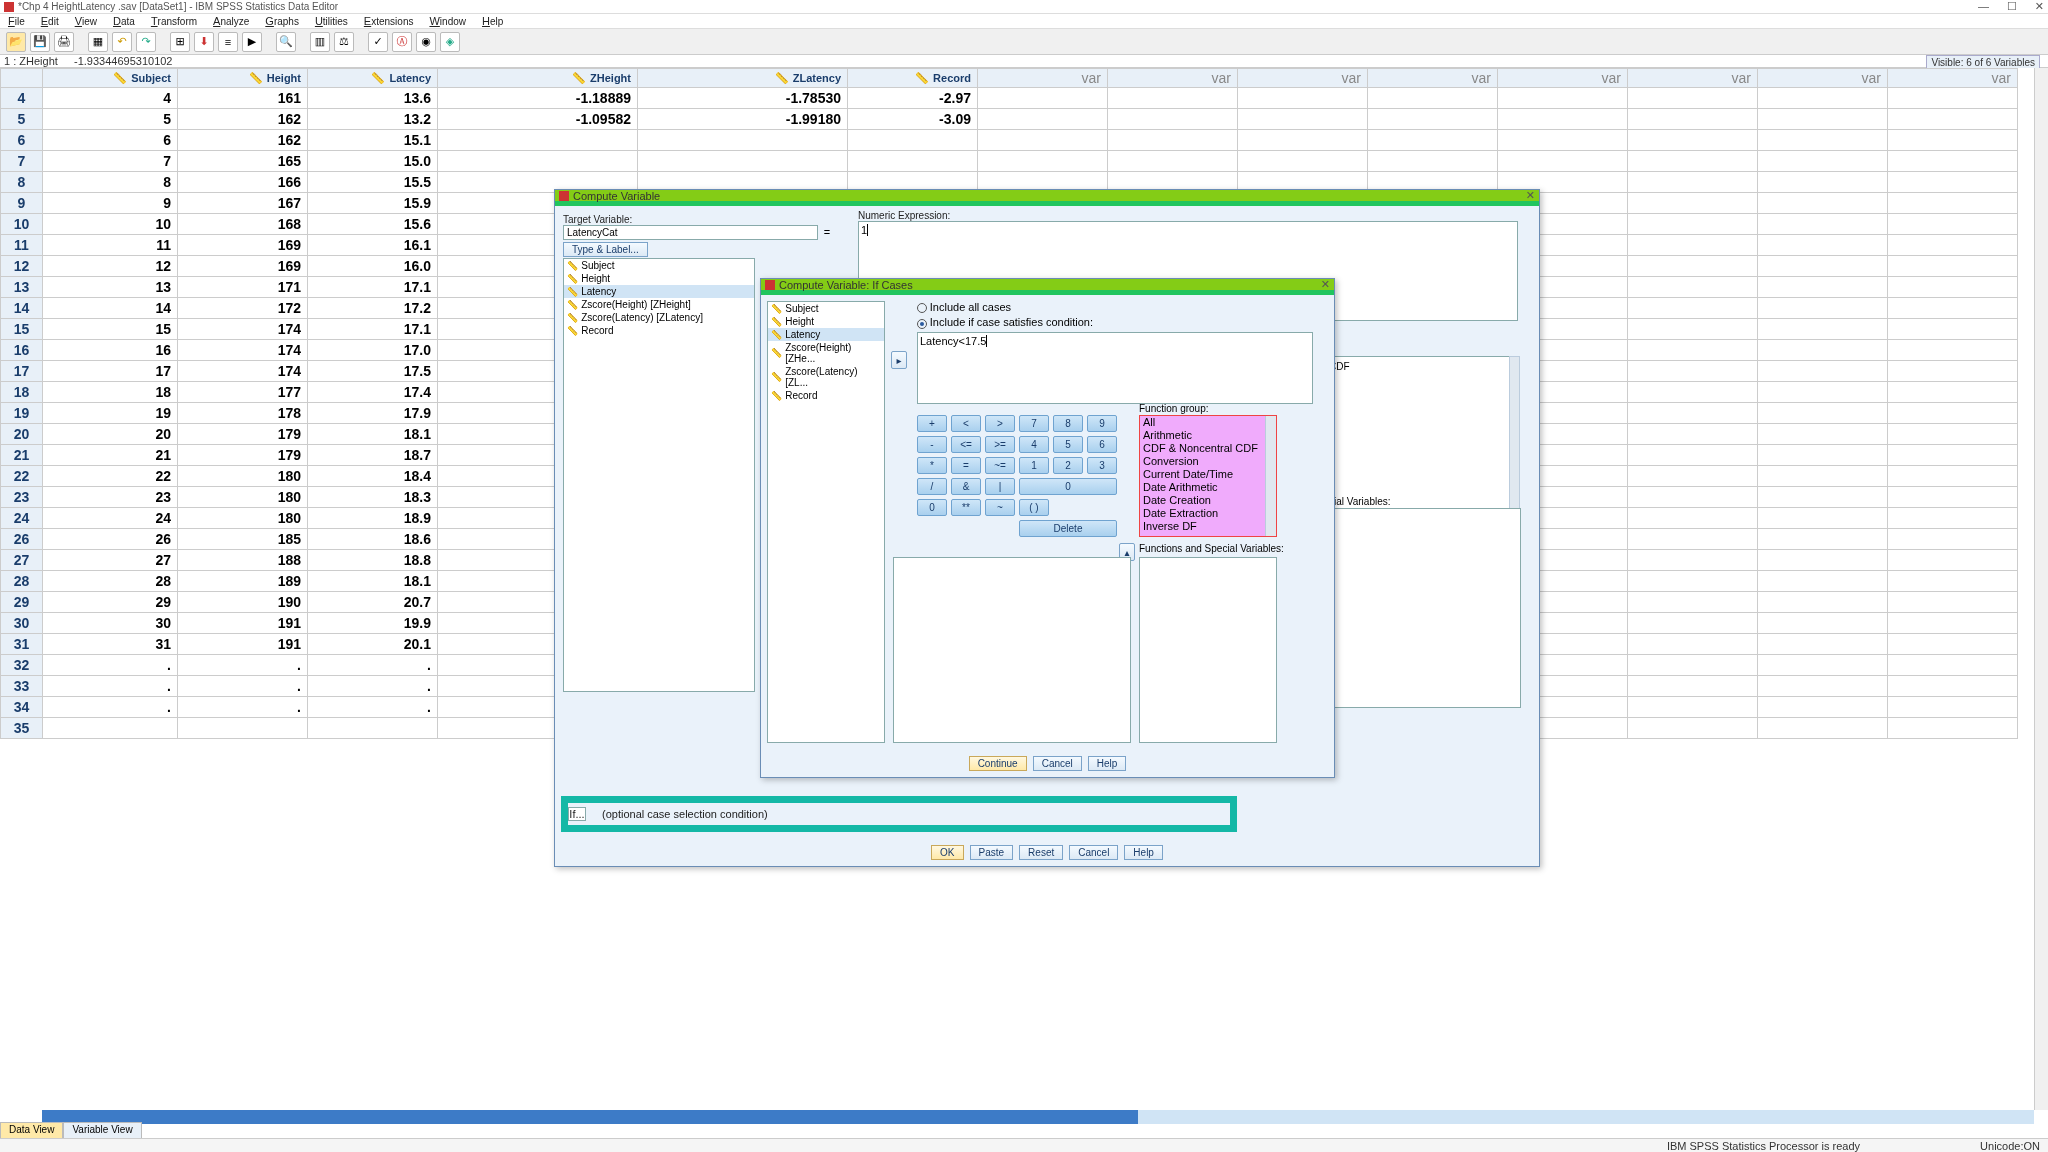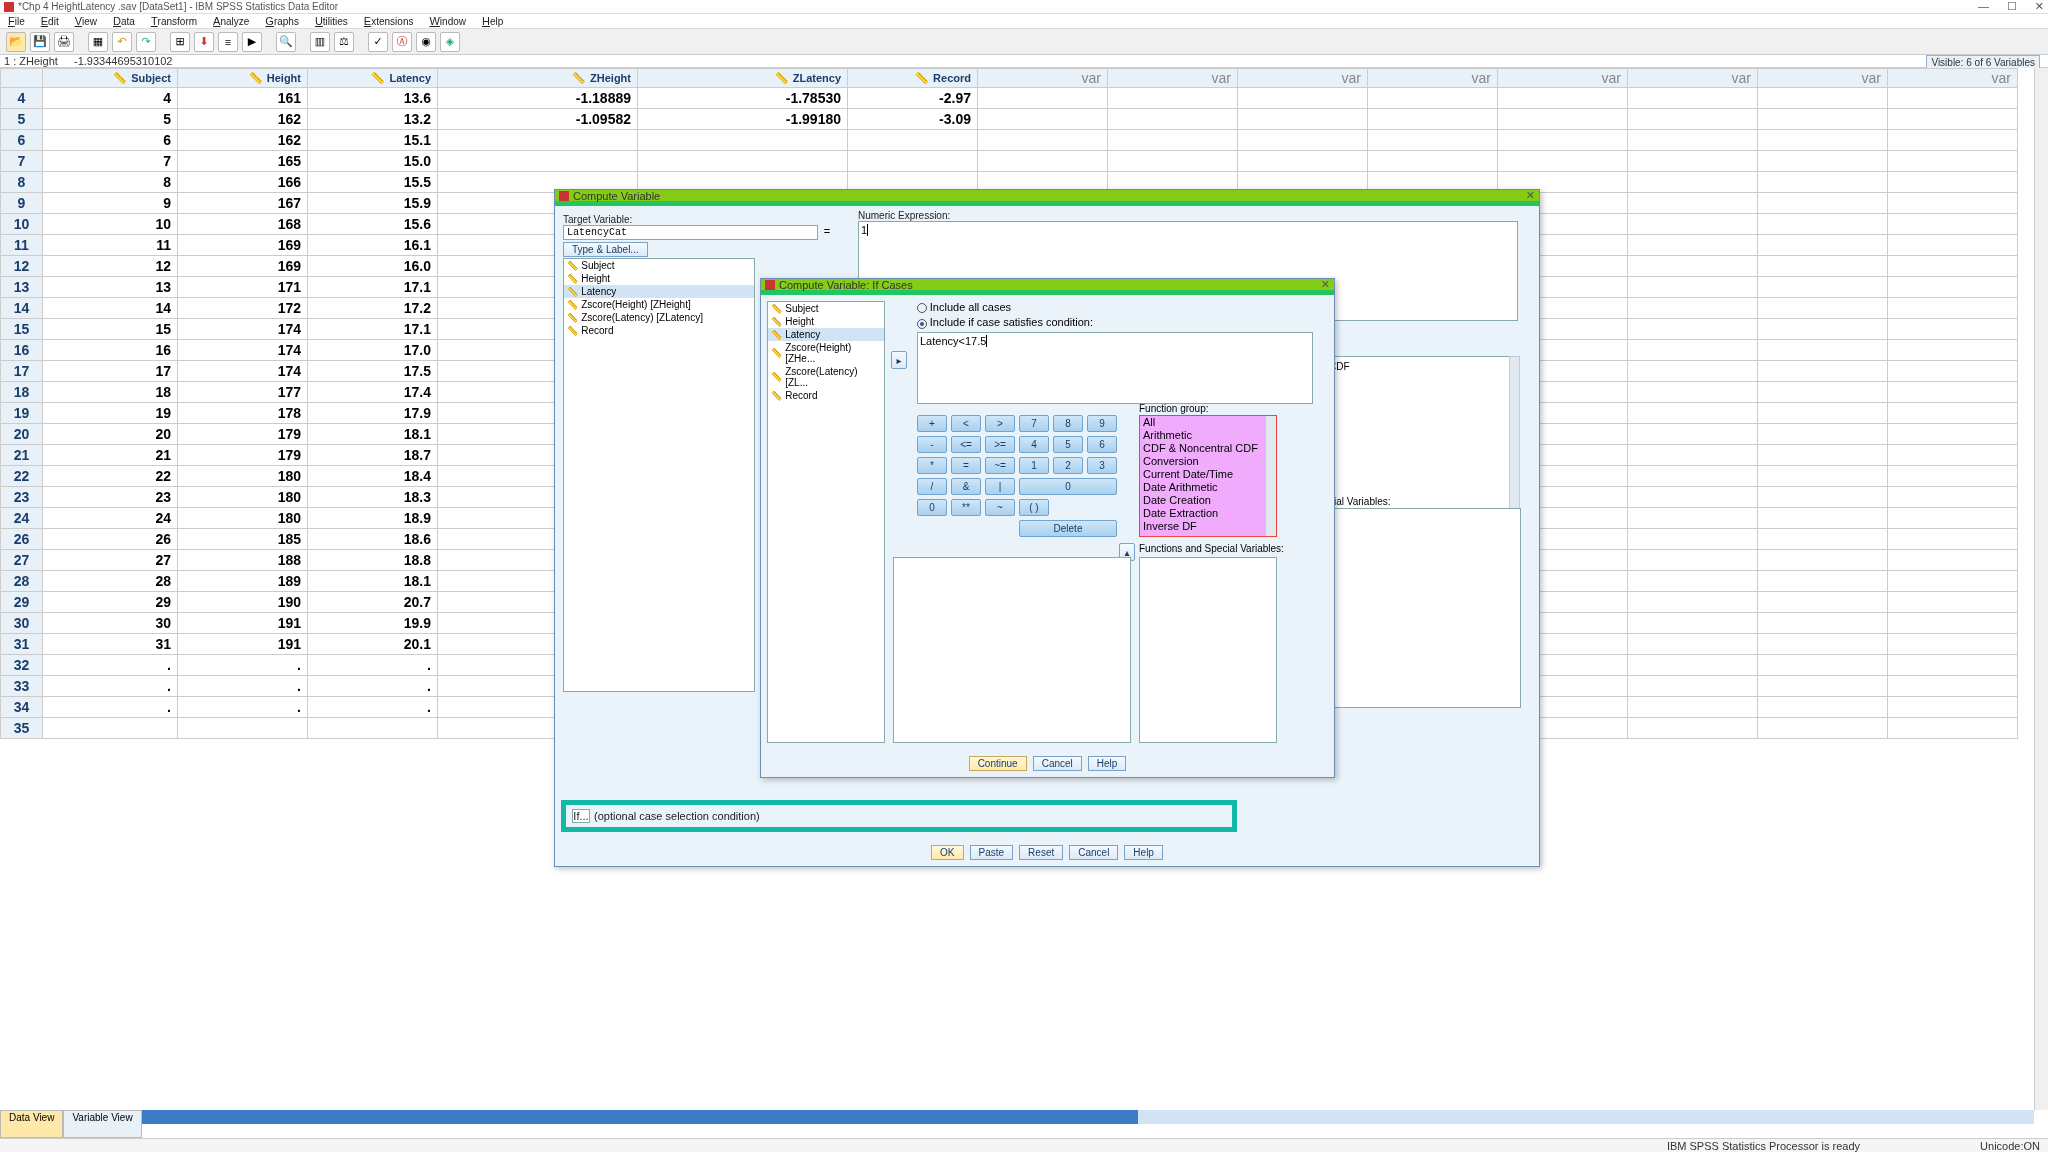--- a/index.html
+++ b/index.html
@@ -21,21 +21,21 @@
 table{border-collapse:collapse;table-layout:fixed}
 th,td{border:1px solid #ccc;height:21px;font-size:14px;font-weight:bold;padding:0 6px;text-align:right;background:#fff}
 th{background:#e8f0f8;color:#1a3d6b;height:19px}
 th .hi{display:flex;align-items:center;justify-content:flex-end;gap:4px}
 th .ruler{color:#b89030;font-size:11px}
 .rowhdr{background:#e8f0f8;color:#1a3d6b;text-align:center;font-weight:bold;width:42px}
 td.empty{font-weight:normal;color:#333}
 .hscroll{position:absolute;left:42px;right:14px;bottom:28px;height:14px;background:#d0e4f5}
 .hscroll .thumb{position:absolute;left:0;top:0;bottom:0;width:55%;background:#3d7bc7}
 .vscroll{position:absolute;right:0;top:68px;bottom:42px;width:14px;background:#f0f0f0;border-left:1px solid #ccc}
-.tabs{position:absolute;left:0;bottom:14px;height:28px;display:flex}
+.tabs{position:absolute;left:0;bottom:2px;height:28px;display:flex}
 .tabs .tab{padding:0 8px;font-size:10px;border:1px solid #bbb;background:#e8f0f8;line-height:13px}
 .tabs .tab.active{background:#ffe9a8}
 .status{position:absolute;left:0;right:0;bottom:0;height:14px;background:#f5f5f5;border-top:1px solid #ccc;display:flex;align-items:center;font-size:10px;color:#333}
 .status .s1{margin-left:auto;margin-right:120px}
 .status .s2{margin-right:8px}
 
 .dlg{position:absolute;background:#eaf2fa;border:1px solid #6a8db5;box-shadow:2px 2px 6px rgba(0,0,0,.25)}
 .dlg .dtitle{height:16px;background:#84cc16;border-bottom:5px solid #22c55e;display:flex;align-items:center;padding:0 4px;font-size:10px;color:#333}
 .dlg .dtitle .dicon{width:10px;height:10px;background:#c33;margin-right:4px}
 .dlg .dtitle .dclose{margin-left:auto;font-size:11px;color:#555}
@@ -43,21 +43,21 @@
 .dlg1 .body{padding:8px;position:relative;height:calc(100% - 16px)}
 .lbl{font-size:10px;color:#222}
 .txtin{background:#fff;border:1px solid #8aa;height:15px;font-size:10px;padding:0 3px;color:#000}
 .btn{background:linear-gradient(#f4faff,#dce9f5);border:1px solid #7ba3c9;border-radius:0;font-size:10px;padding:1px 8px;color:#1a3d6b;text-align:center}
 .btn.yel{background:linear-gradient(#fff8e0,#ffe9a8);border-color:#c9a85a}
 .listbox{background:#fff;border:1px solid #8aa;overflow:hidden}
 .listbox .li{font-size:10px;padding:1px 3px;display:flex;align-items:center;gap:3px;color:#000}
 .listbox .li.sel{background:#d0e4f5}
 .listbox .li .vi{color:#b89030;font-size:9px}
 .bigbox{background:#fff;border:1px solid #8aa}
-.ifbox{border:5px solid #14b8a6;padding:4px 6px;font-size:10px;color:#222;display:flex;align-items:center;gap:4px}
+.ifbox{border:7px solid #14b8a6;padding:4px 0;font-size:10px;color:#222;display:flex;align-items:center;gap:16px}
 .ifbox .ifbtn{background:#fff;border:1px solid #8aa;width:18px;height:14px;text-align:center;line-height:12px}
 .dlgbtns{position:absolute;left:0;right:0;bottom:6px;display:flex;justify-content:center;gap:6px}
 .arrow{width:16px;height:18px;background:linear-gradient(#f4faff,#dce9f5);border:1px solid #7ba3c9;border-radius:2px;display:flex;align-items:center;justify-content:center;font-size:10px;color:#1a3d6b}
 
 .dlg2{left:760px;top:278px;width:575px;height:500px}
 .dlg2 .body{padding:6px;position:relative;height:calc(100% - 16px)}
 .radio{width:10px;height:10px;border:1px solid #555;border-radius:50%;display:inline-block;vertical-align:middle;position:relative}
 .radio.on::after{content:"";position:absolute;inset:2px;background:#2a5a9e;border-radius:50%}
 .keypad{display:grid;grid-template-columns:repeat(6,30px);gap:4px}
 .kbtn{height:17px;background:linear-gradient(#cfe6f8,#a9d0ee);border:1px solid #6fa3d0;border-radius:2px;font-size:10px;color:#1a3d6b;display:flex;align-items:center;justify-content:center}
@@ -703,21 +703,21 @@
 </div>
 
 <div class="dlg dlg1">
  <div class="dtitle">
       <div class="dicon"></div>
       <span>Compute Variable</span>
       <span class="dclose">✕</span>
     </div>
  <div class="body">
   <div class="lbl">Target Variable:</div>
-  <input class="txtin" style="width: 255px; font-family: Liberation Mono, monospace;" value="LatencyCat">
+  <input class="txtin" style="width: 255px;" value="LatencyCat">
   <span style="display:inline-block;width:12px;text-align:center">=</span>
   <div style="position:absolute;left:303px;top:4px">
    <div class="lbl">Numeric Expression:</div>
    <div class="bigbox" style="width:660px;height:100px;padding:2px;font-size:10px"><span>1</span><span style="border-right:1px solid #000"></span></div>
   </div>
   <div style="margin-top:3px"><span class="btn">Type &amp; Label...</span></div>
   <div class="listbox" style="width:192px;height:434px;margin-top:3px" id="cv-vars">
         <div class="li"><span class="vi">📏</span>Subject</div>
         <div class="li"><span class="vi">📏</span>Height</div>
         <div class="li sel"><span class="vi">📏</span>Latency</div>

